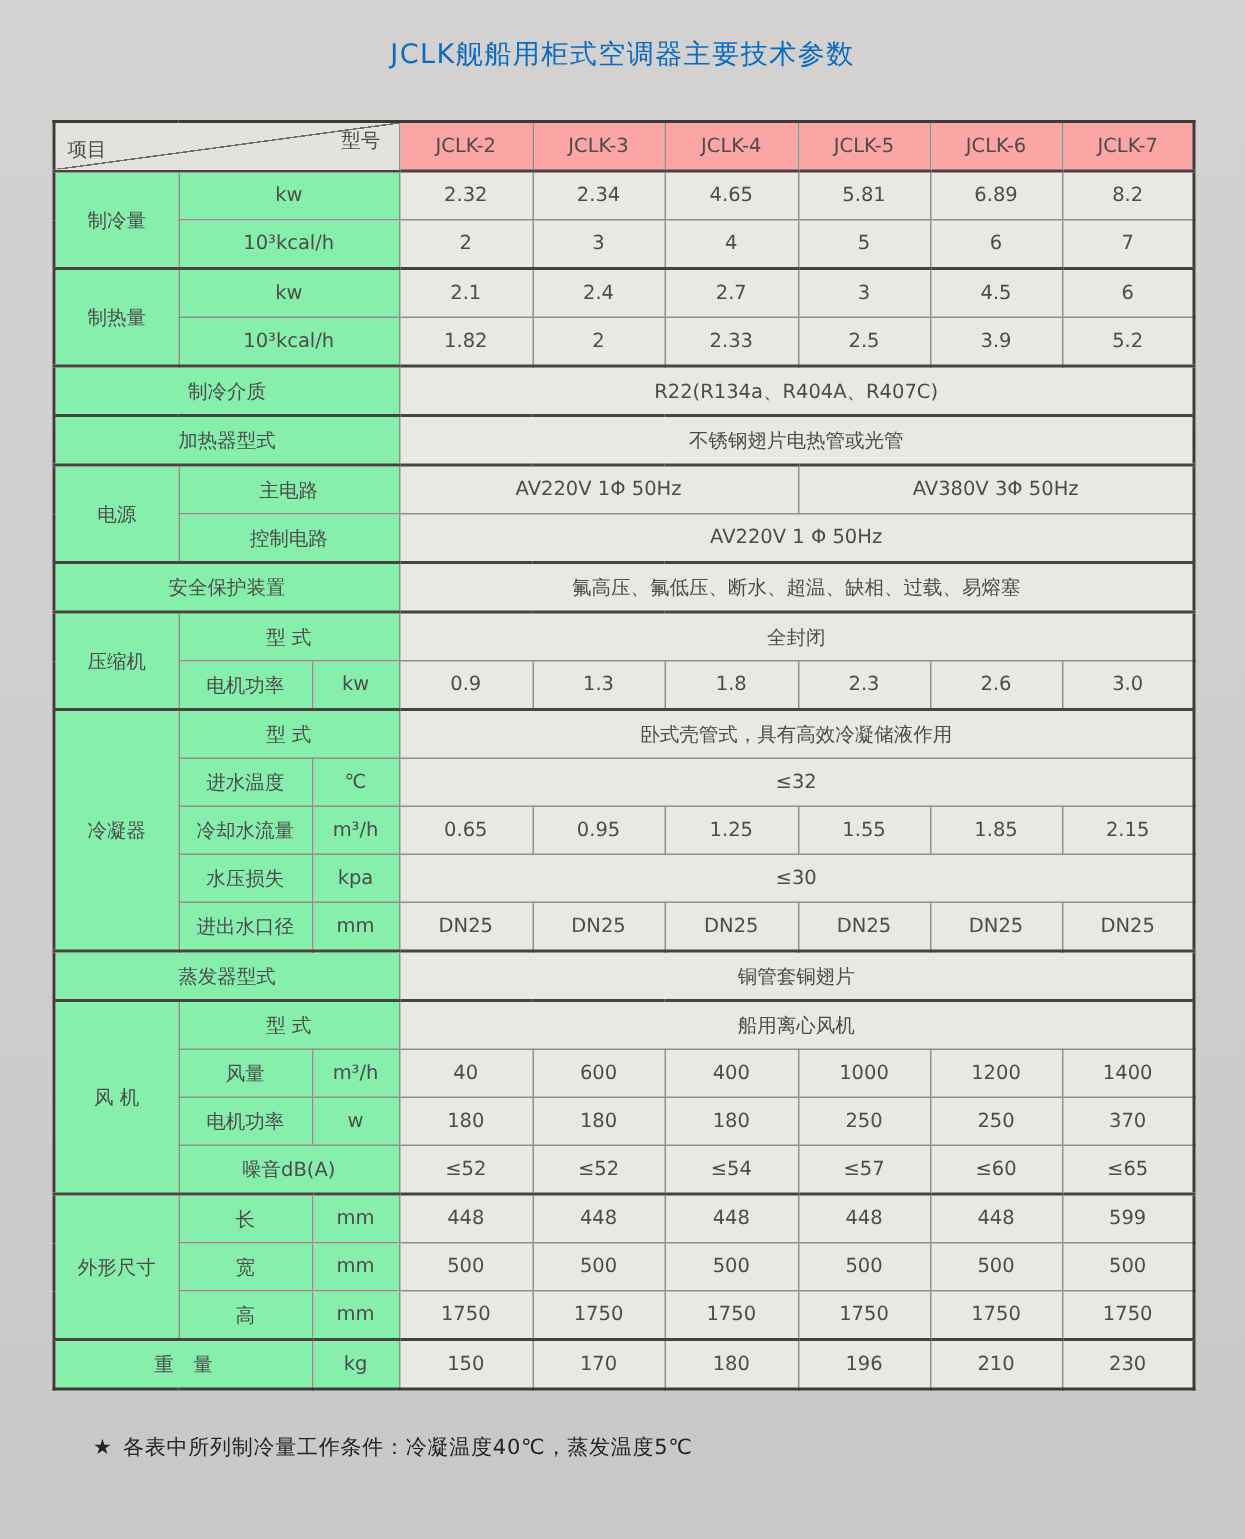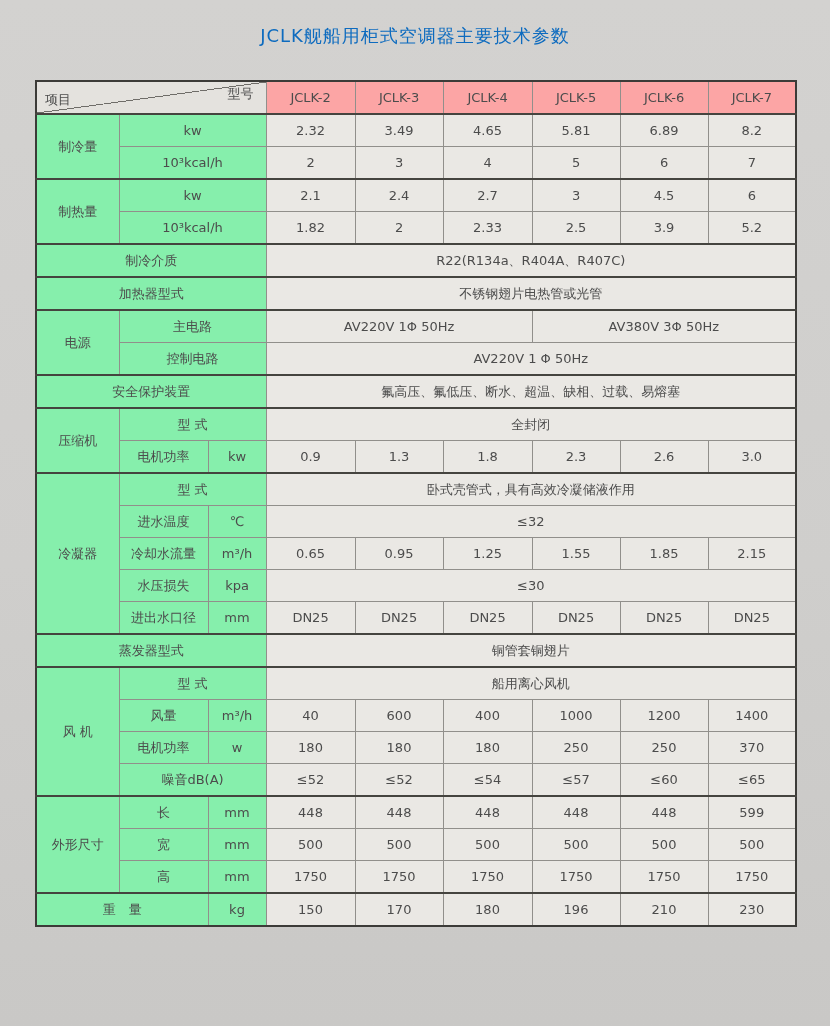--- a/index.html
+++ b/index.html
@@ -72,21 +72,21 @@
     <td class="mdl">JCLK-4</td>
     <td class="mdl">JCLK-5</td>
     <td class="mdl">JCLK-6</td>
     <td class="mdl">JCLK-7</td>
   </tr>
 
   <tr class="gt">
     <td rowspan="2" class="lbl">制冷量</td>
     <td colspan="2" class="lbl">kw</td>
     <td class="val">2.32</td>
-    <td class="val">3.49</td>
+    <td class="val">2.34</td>
     <td class="val">4.65</td>
     <td class="val">5.81</td>
     <td class="val">6.89</td>
     <td class="val">8.2</td>
   </tr>
   <tr>
     <td colspan="2" class="lbl">10³kcal/h</td>
     <td class="val">2</td>
     <td class="val">3</td>
     <td class="val">4</td>
@@ -272,13 +272,16 @@
     <td class="val">170</td>
     <td class="val">180</td>
     <td class="val">196</td>
     <td class="val">210</td>
     <td class="val">230</td>
   </tr>
 </tbody>
   </table>
 
 <div class="footnotes">
+  <div class="fn">
+    <span class="star">★</span><span>各表中所列制冷量工作条件：冷凝温度40℃，蒸发温度5℃</span>
+  </div>
 </div>
 
 </body></html>

